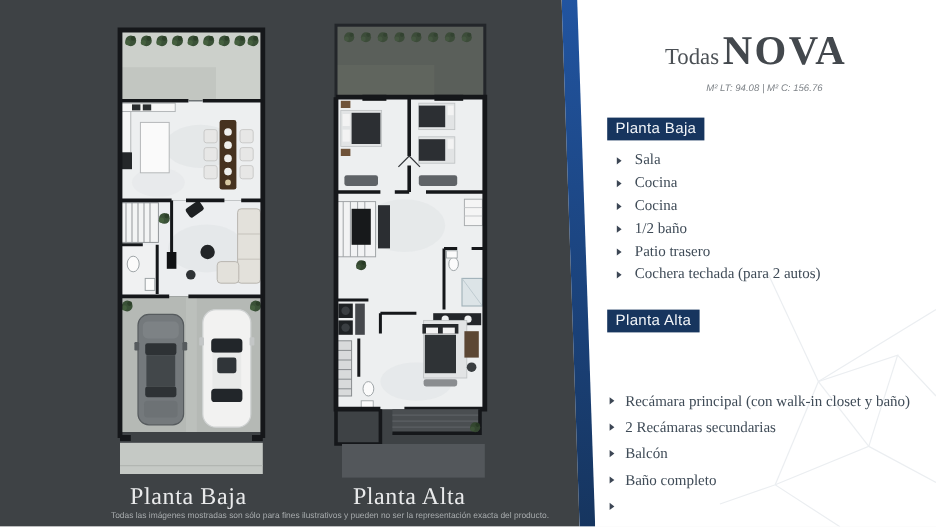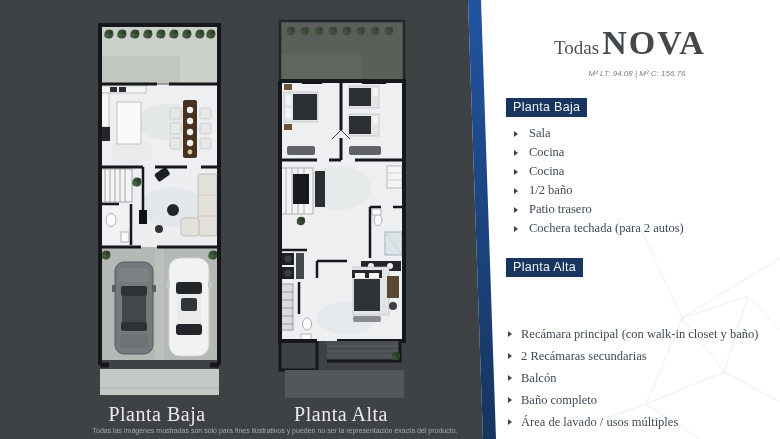--- a/index.html
+++ b/index.html
@@ -360,17 +360,16 @@
     <li>
         <span class="bullet"></span>
         <span>Balcón</span>
       </li>
     <li>
         <span class="bullet"></span>
         <span>Baño completo</span>
       </li>
     <li>
         <span class="bullet"></span>
-        <span>Área de lavado / usos múltiples</span>
       </li>
   </ul>
 
 </div>
 
 </body></html>

